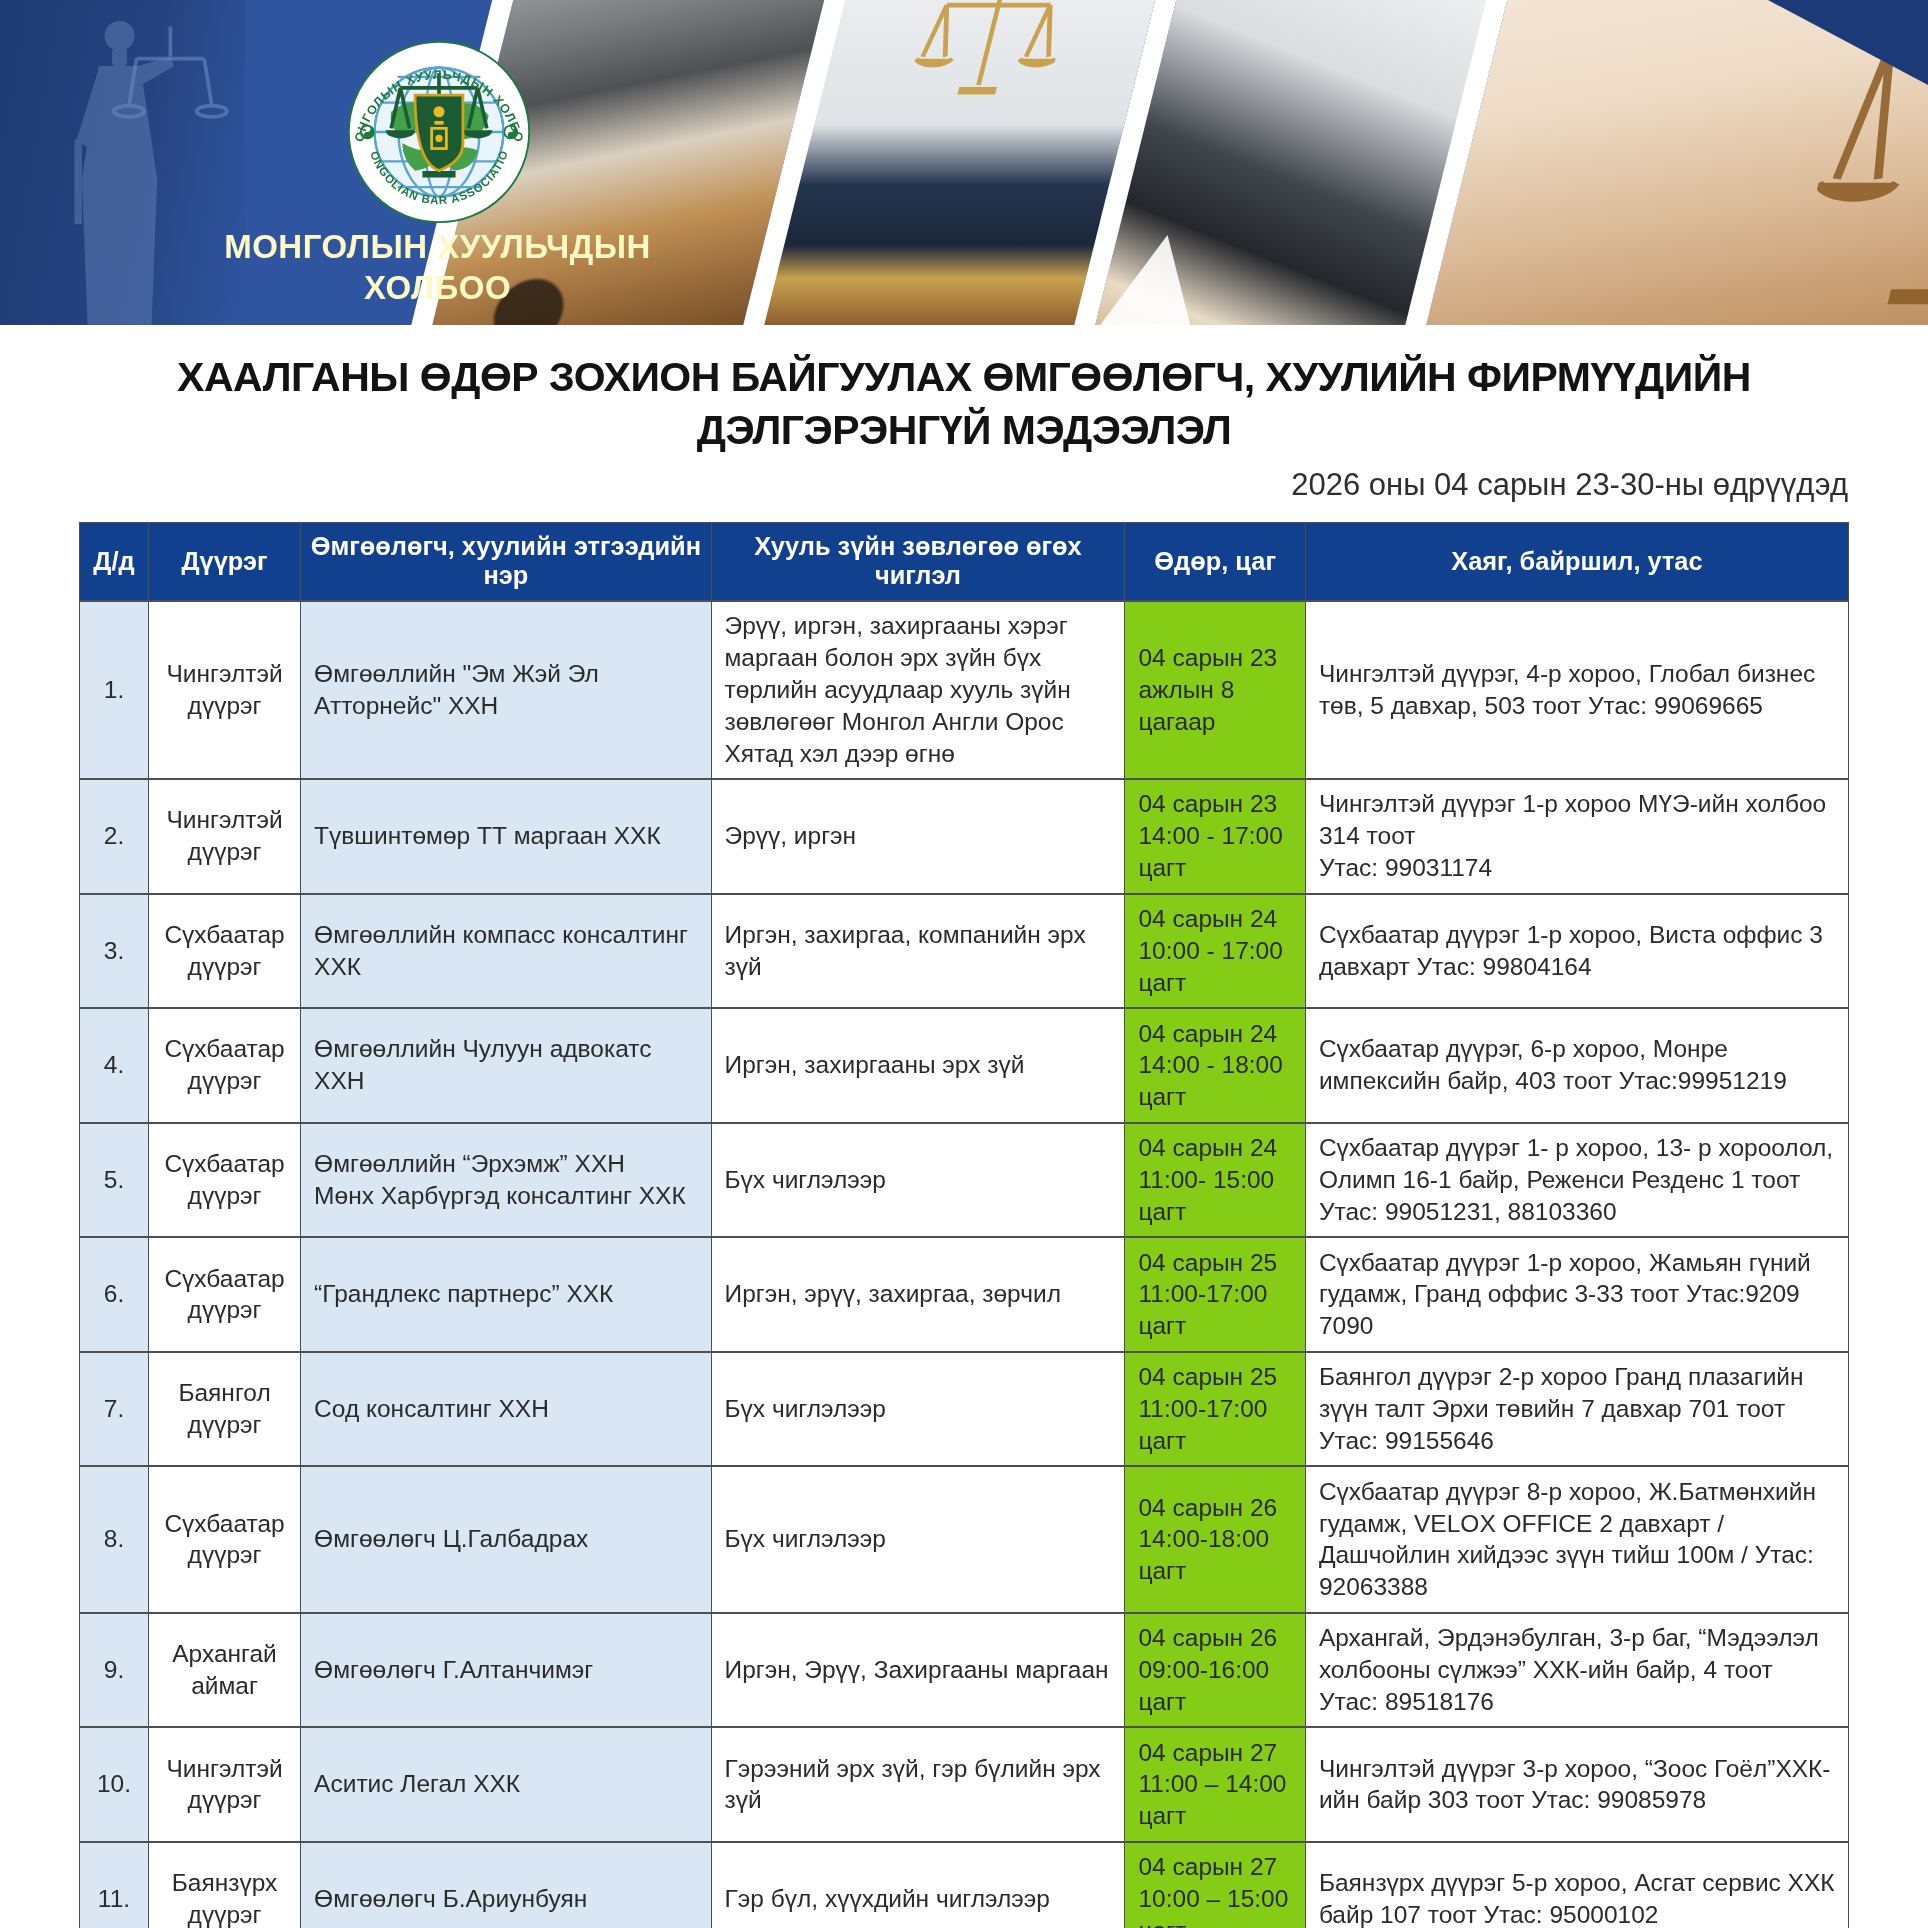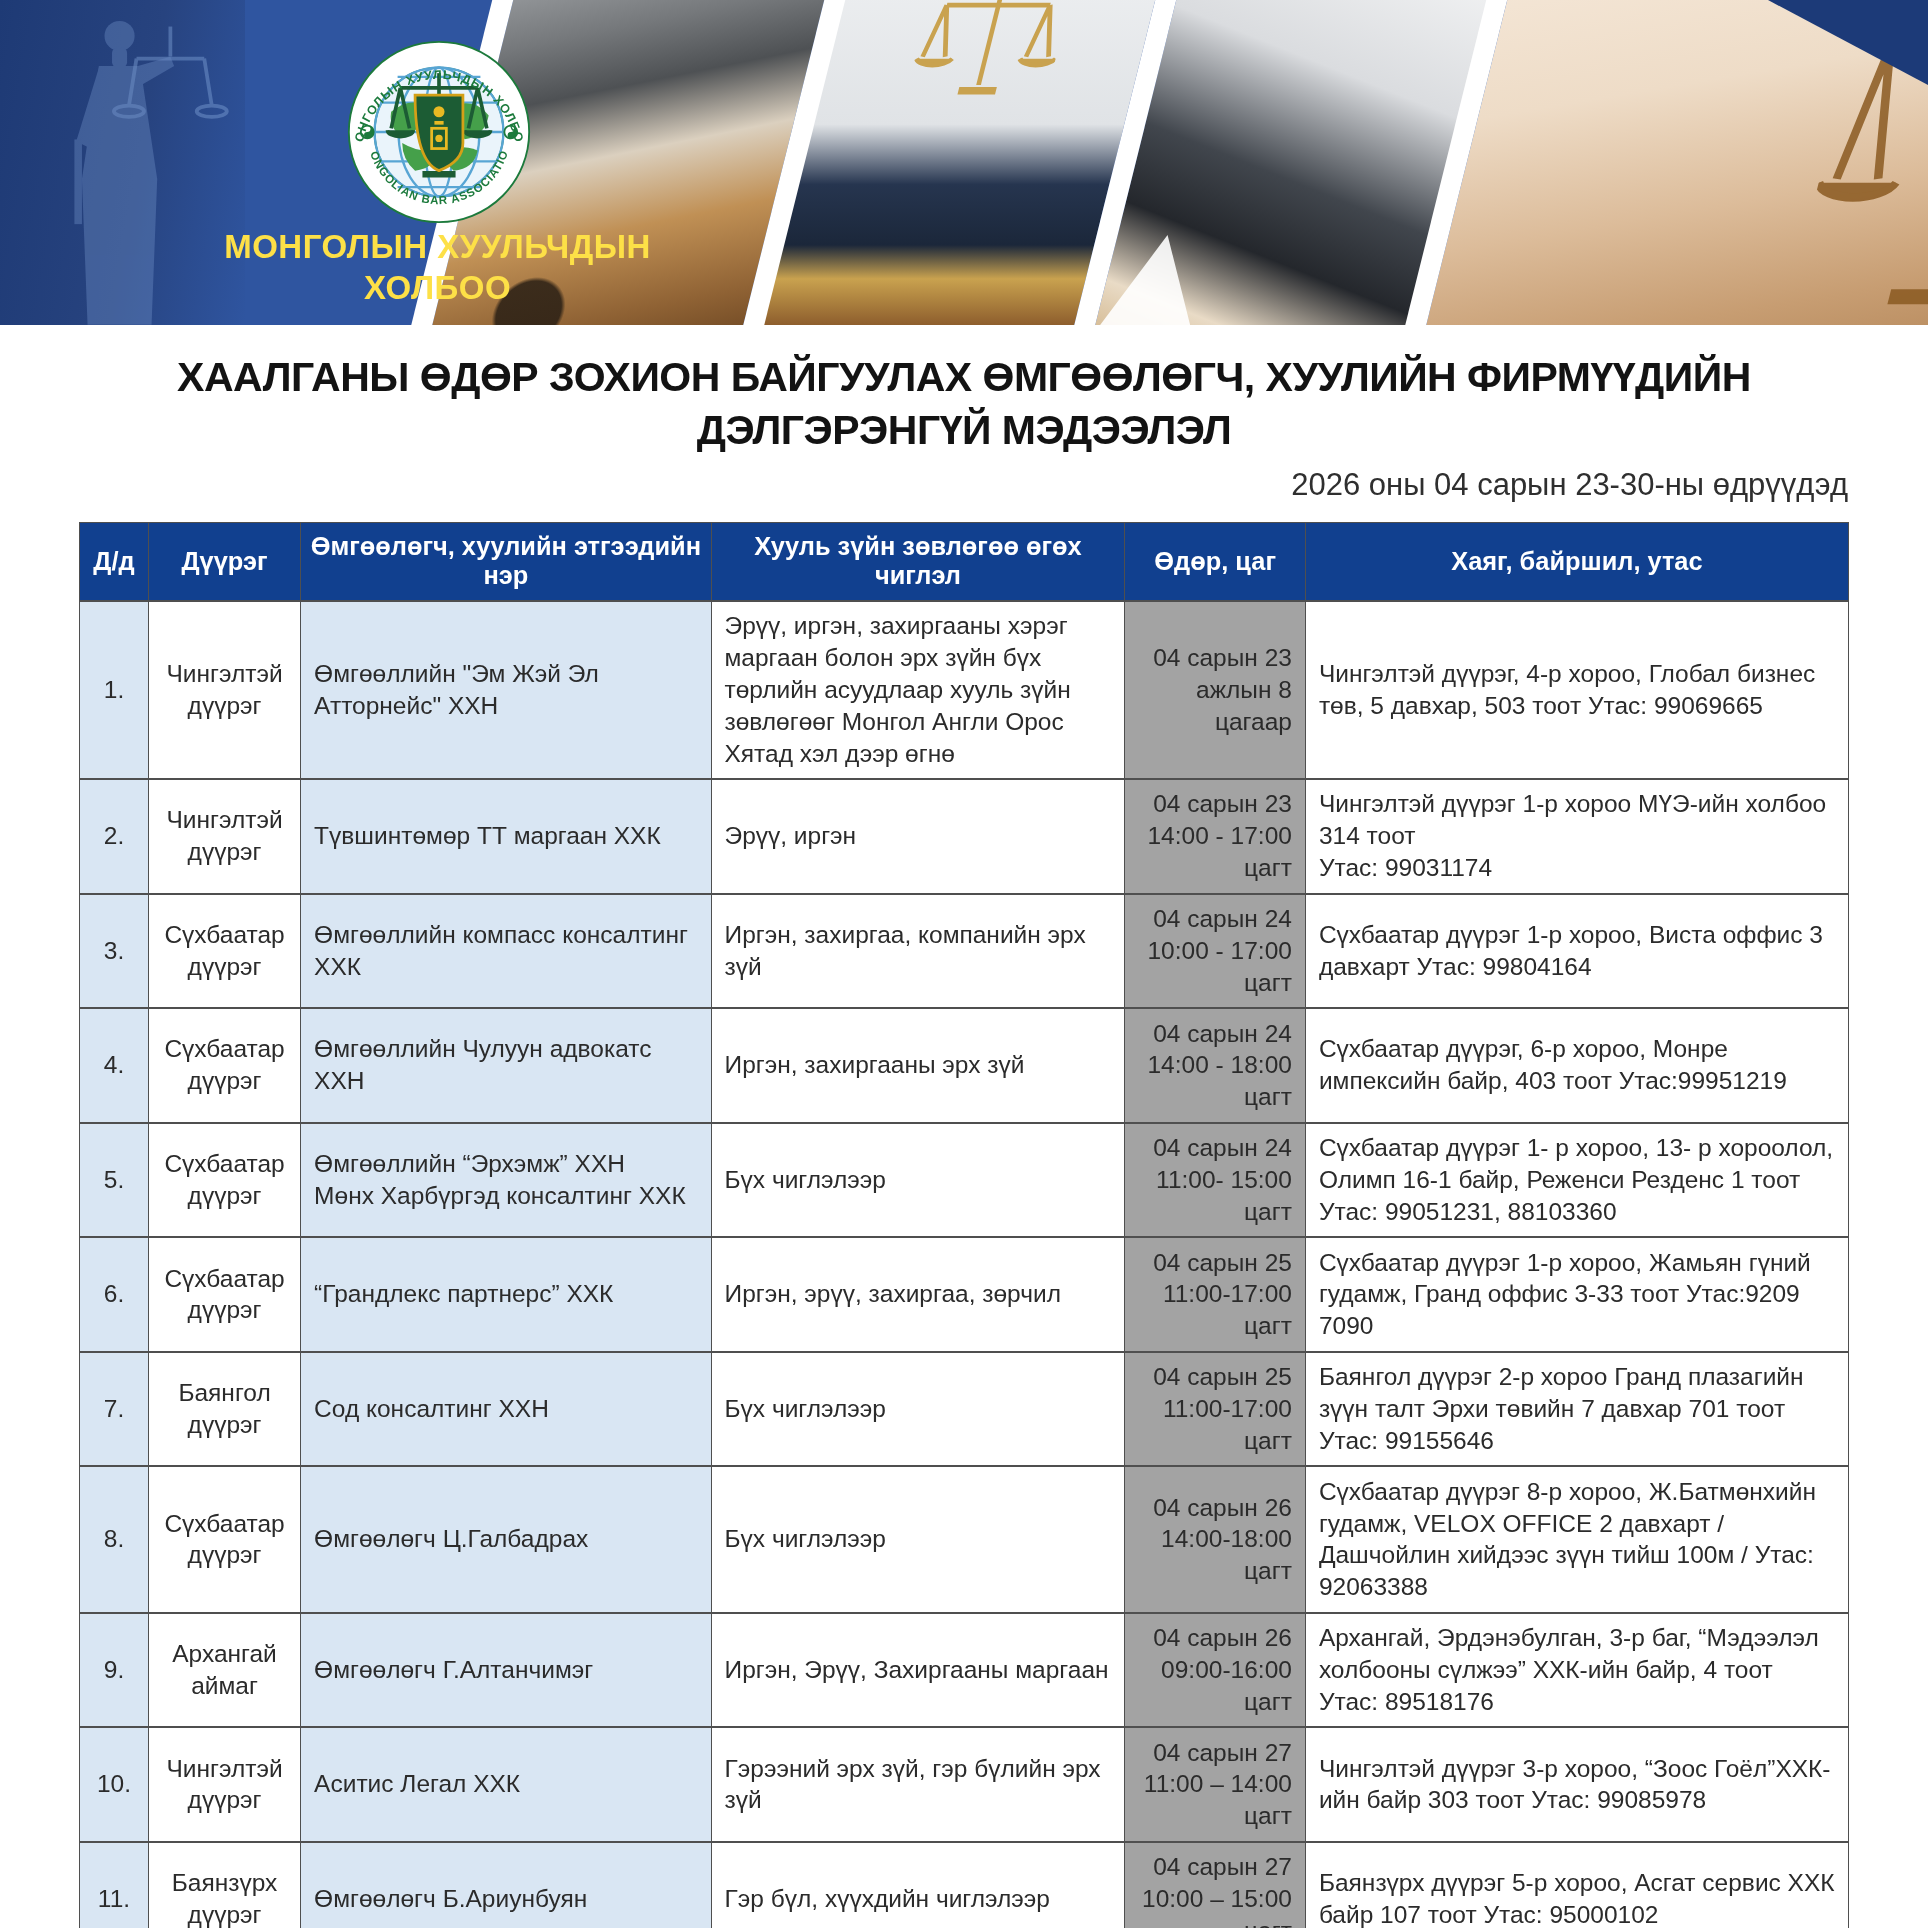--- a/index.html
+++ b/index.html
@@ -59,21 +59,21 @@
   }
   .bottom-wedge{
     position:absolute;left:1097px;top:235px;width:113px;height:113px;
     background:#ffffff;transform:skewX(-14deg);
     clip-path:polygon(0 100%,100% 100%,50% 0);
     opacity:.9;
   }
   .logo-wrap{position:absolute;left:347px;top:40px;width:184px;height:184px;}
   .org-name{
     position:absolute;left:155px;top:226px;width:565px;
-    text-align:center;color:#fde047;font-weight:bold;
+    text-align:center;color:#fef9c3;font-weight:bold;
     font-size:33px;line-height:1.25;letter-spacing:0.5px;
   }
   
   .title{
     margin:26px 104px 0 104px;
     text-align:center;
     font-size:41px;font-weight:800;color:#131313;
     line-height:1.3;letter-spacing:-0.5px;
   }
   .date-note{
@@ -103,21 +103,21 @@
     border-top:2.8px solid #4f4f4f;
     border-bottom:2.8px solid #4f4f4f;
     vertical-align:middle;
     white-space:pre-line;
     word-wrap:break-word;
   }
   .c-no{background:#d9e6f3;text-align:center;}
   .c-district{background:#ffffff;text-align:center;}
   .c-name{background:#d9e6f3;text-align:left;}
   .c-direction{background:#ffffff;text-align:left;}
-  .c-datetime{background:#a3a3a3;text-align:right;}
+  .c-datetime{background:#84cc16;text-align:left;}
   .c-address{background:#ffffff;text-align:left;}
 </style>
 </head>
 <body>
 
 <div class="banner">
   <div class="statue-zone">
     <svg class="statue-svg" width="207" height="325" viewBox="0 0 220 345">
       <g fill="#6c8cc4" opacity="0.55">
         <circle cx="92" cy="38" r="16"></circle>

